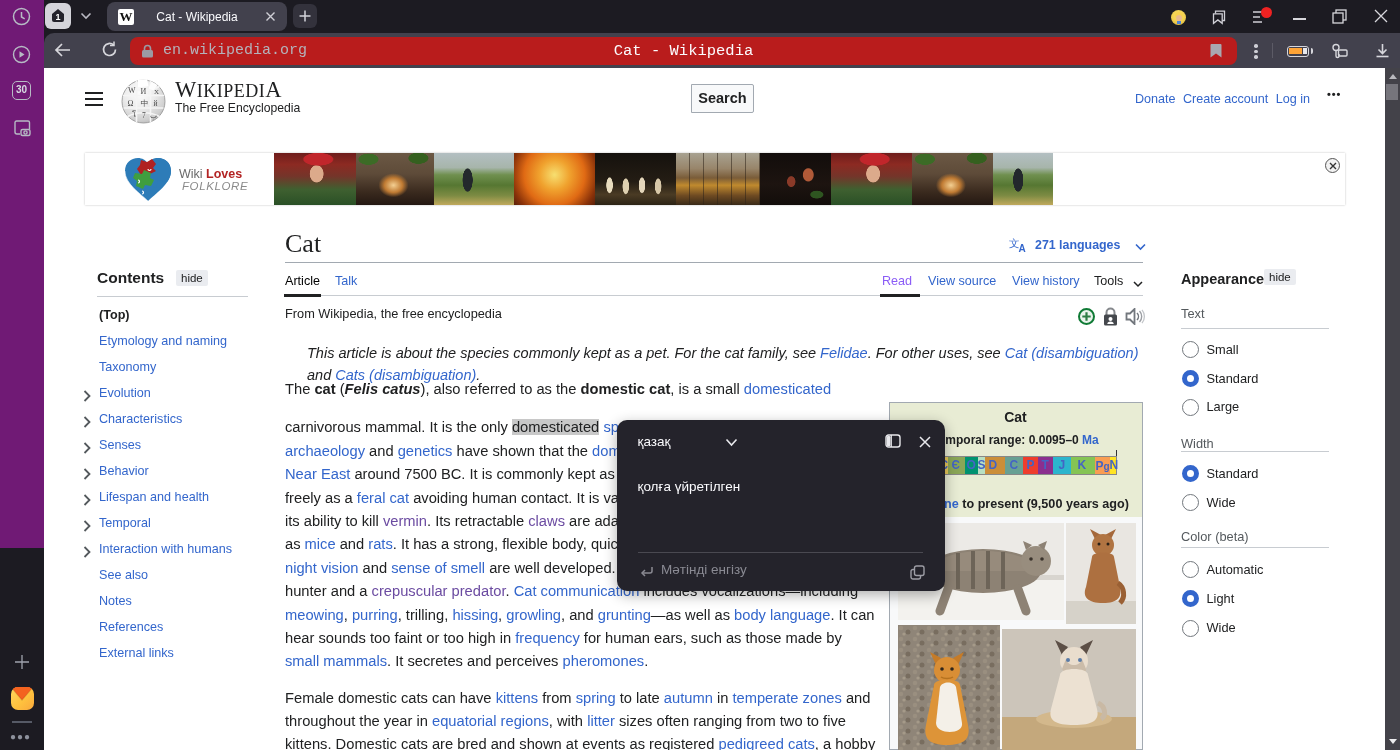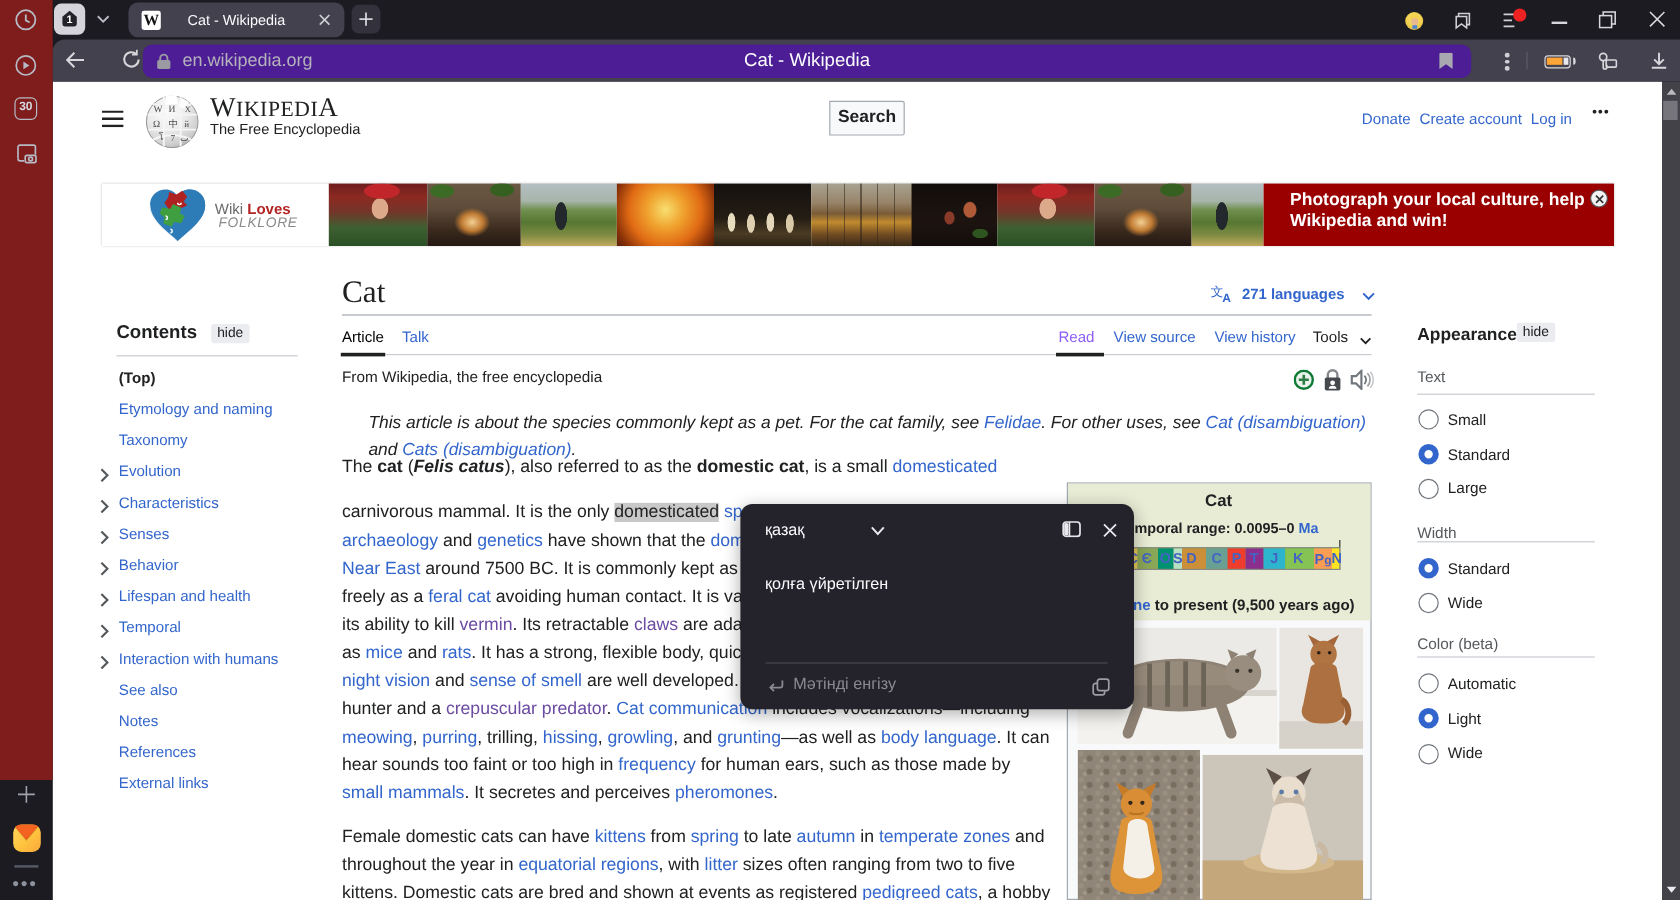--- a/index.html
+++ b/index.html
@@ -2,29 +2,29 @@
 <html><head>
 <meta charset="utf-8">
 <style>
 * { margin:0; padding:0; box-sizing:border-box; }
 html,body { width:1400px; height:750px; overflow:hidden; background:#1c1b22; }
 body, .s { font-family:"Liberation Sans", sans-serif; }
 .abs { position:absolute; }
 #root { position:absolute; top:0; left:0; width:1400px; height:750px; }
 
 
-#sidebar { left:0; top:0; width:44px; height:650px; background:#7f1d1d; }
+#sidebar { left:0; top:0; width:44px; height:548px; background:#701a75; }
 #tabbar { left:44px; top:0; width:1356px; height:33px; background:#1c1b22; }
 #navbar { left:44px; top:33px; width:1356px; height:35px; background:#42414d; border-top-left-radius:10px; }
 #page { left:44px; top:68px; width:1341px; height:682px; background:#ffffff; overflow:hidden; }
 #scroll { left:1385px; top:68px; width:15px; height:682px; background:#434249; }
 
 .tab { left:63px; top:2px; width:180px; height:29px; background:#42414d; border-radius:8px; }
 .tabtxt { color:#fbfbfe; font-size:12px; }
-#urlbar { left:75px; top:3.5px; width:1107px; height:28px; background:#4c1d95; border-radius:8px; }
+#urlbar { left:86px; top:3.5px; width:1107px; height:28px; background:#b91c1c; border-radius:8px;font-family:Liberation Mono, monospace; }
 
 
 a.lk { color:#3366cc; text-decoration:none; }
 a.vis { color:#6b4ba1; text-decoration:none; }
 .wbody { font-size:14.7px; line-height:23.4px; color:#202122; white-space:nowrap; }
 .toc { font-size:12.6px; color:#3366cc; white-space:nowrap; }
 .hairline { background:#c8ccd1; height:1px; }
 .radio { width:17px; height:17px; border-radius:50%; border:1.5px solid #72777d; background:#fff; }
 .radio.on { border:5.5px solid #2a4b8d; border-color:#36c; }
 .rlabel { font-size:12.8px; color:#202122; }
@@ -87,23 +87,20 @@
       <div class="abs" style="left:189px;top:0;width:82px;height:52px;background:radial-gradient(ellipse 26px 11px at 54% 12%,#c1262b 55%,rgba(0,0,0,0) 60%),radial-gradient(ellipse 12px 15px at 52% 40%,#dcaa8b 55%,rgba(0,0,0,0) 60%),linear-gradient(180deg,#6e1d1c 0%,#8c2a22 22%,#74352a 45%,#3f6030 70%,#2a5026 100%)"></div>
       <div class="abs" style="left:271px;top:0;width:78px;height:52px;background:radial-gradient(ellipse 20px 16px at 48% 62%,#f3cf92 0%,#c07b33 45%,rgba(0,0,0,0) 75%),radial-gradient(ellipse 16px 9px at 16% 12%,#3c6b26 60%,rgba(0,0,0,0) 65%),radial-gradient(ellipse 16px 9px at 80% 10%,#35601f 60%,rgba(0,0,0,0) 65%),linear-gradient(180deg,#6b5844 0%,#5e4b39 40%,#3a2a1e 75%,#241812 100%)"></div>
       <div class="abs" style="left:349px;top:0;width:80px;height:52px;background:radial-gradient(ellipse 7px 16px at 42% 52%,#23282c 70%,rgba(0,0,0,0) 75%),linear-gradient(180deg,#b3bfc2 0%,#a7b5ab 28%,#70904f 42%,#567732 62%,#7d8b43 82%,#c0a95c 100%)"></div>
       <div class="abs" style="left:429px;top:0;width:81px;height:52px;background:radial-gradient(circle at 50% 42%,#f7df70 0%,#f0a22e 30%,#e06a14 60%,#8a3209 85%,#58200a 100%)"></div>
       <div class="abs" style="left:510px;top:0;width:81px;height:52px;background:radial-gradient(ellipse 5px 12px at 18% 62%,#e8dcbe 60%,rgba(0,0,0,0) 70%),radial-gradient(ellipse 5px 12px at 38% 64%,#ded0b0 60%,rgba(0,0,0,0) 70%),radial-gradient(ellipse 5px 12px at 58% 62%,#e4d6ba 60%,rgba(0,0,0,0) 70%),radial-gradient(ellipse 5px 12px at 78% 64%,#d8c8a8 60%,rgba(0,0,0,0) 70%),linear-gradient(180deg,#15110d 0%,#241d14 55%,#4a3b24 80%,#2c2315 100%)"></div>
       <div class="abs" style="left:591px;top:0;width:84px;height:52px;background:repeating-linear-gradient(90deg,rgba(0,0,0,0) 0px,rgba(0,0,0,0) 13px,rgba(46,35,24,0.55) 13px,rgba(46,35,24,0.55) 14px),linear-gradient(180deg,#a8a291 0%,#98856a 30%,#7a5c38 48%,#c08a2e 62%,#6e4a22 82%,#3a2a18 100%)"></div>
       <div class="abs" style="left:675px;top:0;width:71px;height:52px;background:radial-gradient(ellipse 9px 11px at 68% 42%,#b05a38 55%,rgba(0,0,0,0) 65%),radial-gradient(ellipse 7px 9px at 44% 55%,#8a3a28 55%,rgba(0,0,0,0) 65%),radial-gradient(ellipse 10px 6px at 80% 80%,#2e5520 60%,rgba(0,0,0,0) 70%),linear-gradient(180deg,#120d0b 0%,#1d1410 60%,#120d0a 100%)"></div>
       <div class="abs" style="left:746px;top:0;width:81px;height:52px;background:radial-gradient(ellipse 26px 11px at 54% 12%,#c1262b 55%,rgba(0,0,0,0) 60%),radial-gradient(ellipse 12px 15px at 52% 40%,#dcaa8b 55%,rgba(0,0,0,0) 60%),linear-gradient(180deg,#6e1d1c 0%,#8c2a22 22%,#74352a 45%,#3f6030 70%,#2a5026 100%)"></div>
       <div class="abs" style="left:827px;top:0;width:81px;height:52px;background:radial-gradient(ellipse 20px 16px at 48% 62%,#f3cf92 0%,#c07b33 45%,rgba(0,0,0,0) 75%),radial-gradient(ellipse 16px 9px at 16% 12%,#3c6b26 60%,rgba(0,0,0,0) 65%),radial-gradient(ellipse 16px 9px at 80% 10%,#35601f 60%,rgba(0,0,0,0) 65%),linear-gradient(180deg,#6b5844 0%,#5e4b39 40%,#3a2a1e 75%,#241812 100%)"></div>
       <div class="abs" style="left:908px;top:0;width:60px;height:52px;background:radial-gradient(ellipse 7px 16px at 42% 52%,#23282c 70%,rgba(0,0,0,0) 75%),linear-gradient(180deg,#b3bfc2 0%,#a7b5ab 28%,#70904f 42%,#567732 62%,#7d8b43 82%,#c0a95c 100%)"></div>
-      <div class="abs" style="left:968px;top:0;width:292px;height:52px;background:#9a0000">
-        <div class="abs" style="left:22px;top:6px;width:262px;font-size:14.6px;font-weight:bold;color:#fff;line-height:17.3px">Photograph your local culture, help Wikipedia and win!</div>
-      </div>
       <div class="abs" style="left:1240px;top:5px;width:15px;height:15px;border-radius:50%;background:#f2f2f2;border:1px solid #555">
         <svg class="abs" style="left:3px;top:3px" width="8" height="8" viewBox="0 0 8 8" stroke="#333" stroke-width="1.4">
             <path d="M1 1l6 6M7 1L1 7"></path>
           </svg>
       </div>
     </div>
 
     <div class="abs" style="left:53px;top:200.5px;font-size:15.5px;font-weight:bold;color:#202122">Contents</div>
     <div class="abs" style="left:132px;top:202px;background:#eaecf0;border-radius:2px;font-size:11.5px;color:#202122;padding:2px 5px">hide</div>
     <div class="hairline abs" style="left:53px;top:228px;width:151px"></div>

